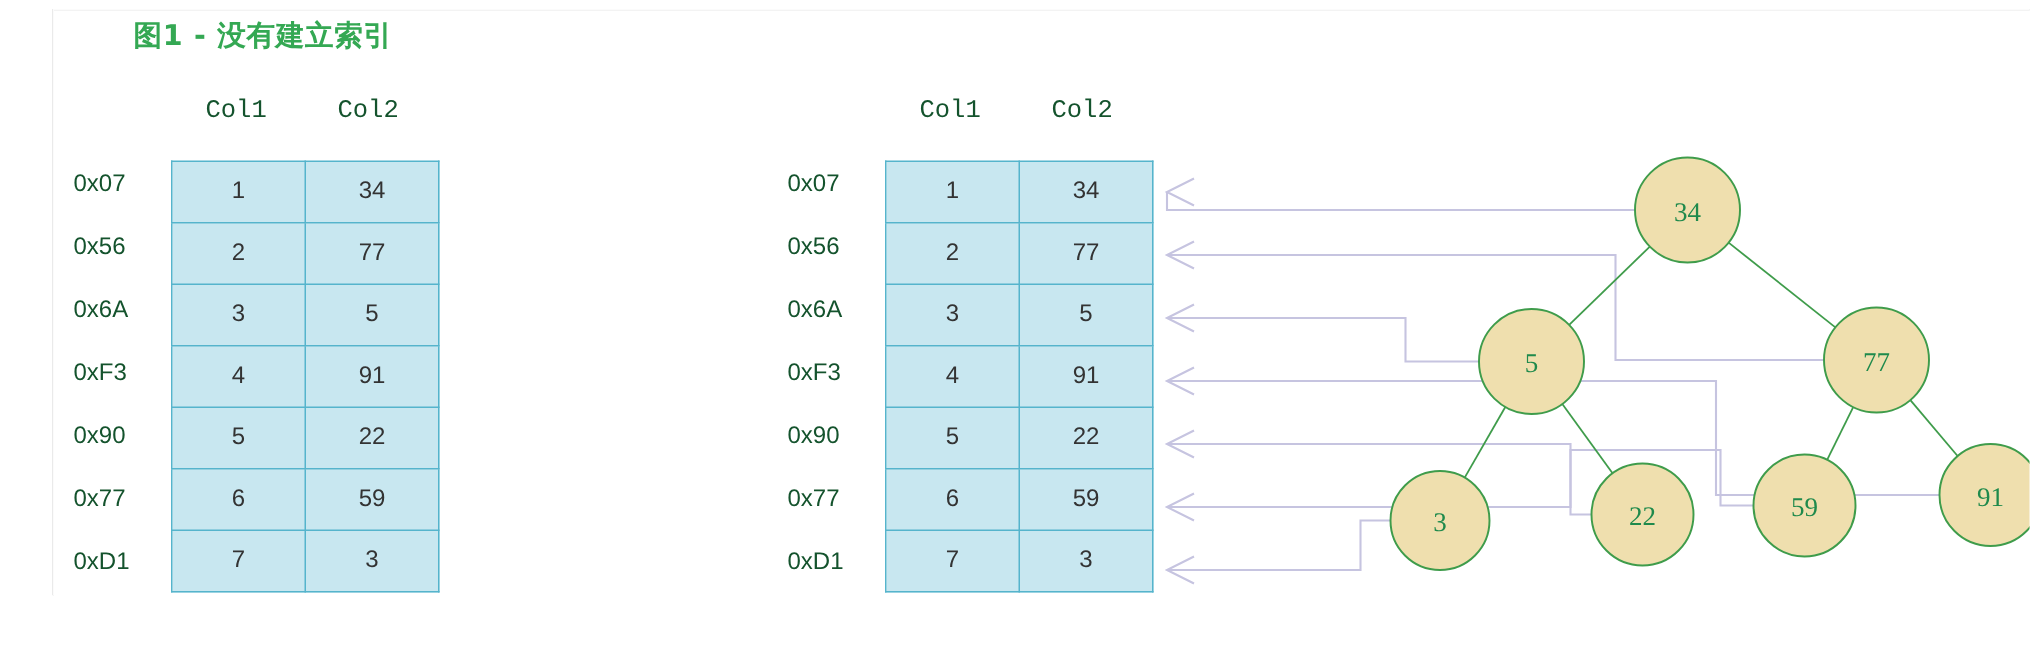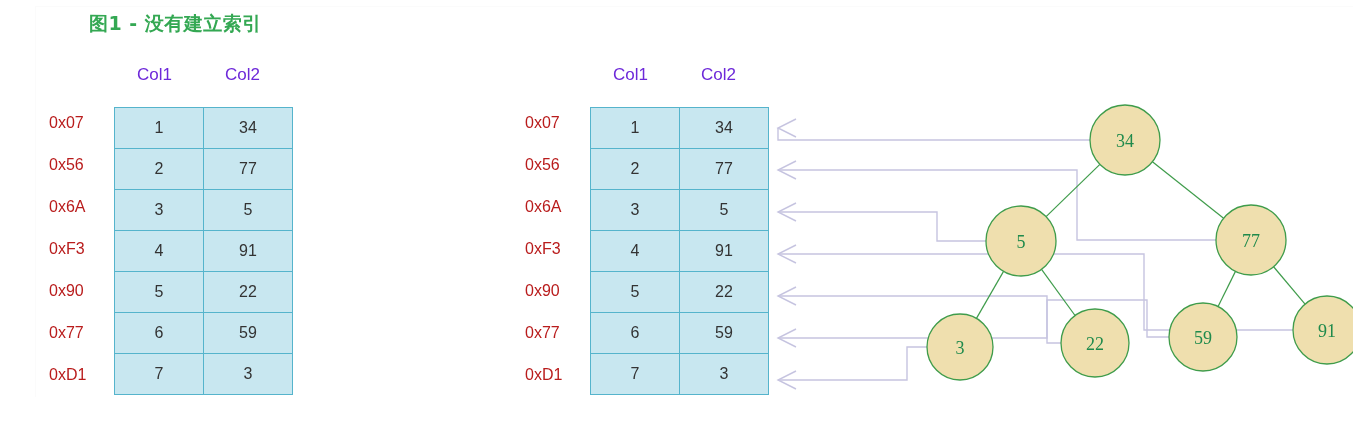--- a/index.html
+++ b/index.html
@@ -44,22 +44,22 @@
     font-weight: 700;
     font-family: "DejaVu Sans", "Liberation Sans", sans-serif;
     white-space: nowrap;
     letter-spacing: 0.5px;
   }
   #title1 { left: 62px; top: 11px; }
   #title2 { left: 790px; top: 26px; }
   .col-head {
     position: absolute;
     font-size: 17px;
-    color: #6d28d9;
-    font-family: Liberation Sans, sans-serif;
+    color: #14532d;
+    font-family: Liberation Mono, monospace;
     white-space: nowrap;
   }
   .tbl {
     position: absolute;
     border-collapse: collapse;
     border: 1px solid #55b4cc;
   }
   .tbl td {
     width: 88px;
     height: 40px;
@@ -68,21 +68,21 @@
     text-align: center;
     vertical-align: middle;
     font-size: 16px;
     color: #333333;
     font-family: "Liberation Sans", sans-serif;
     padding: 0;
   }
   .addr {
     position: absolute;
     font-size: 16px;
-    color: #b91c1c;
+    color: #14532d;
     font-family: "Liberation Sans", sans-serif;
     text-align: left;
     white-space: nowrap;
   }
 
   
   #tree-svg {
     position: absolute;
     left: 0; top: 0;
     width: 1353px; height: 431px;

